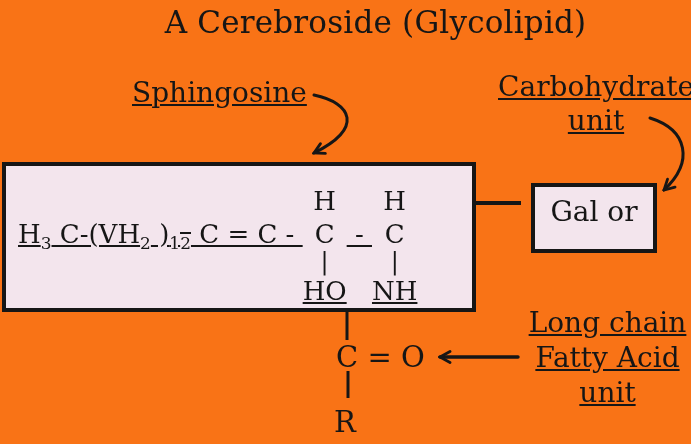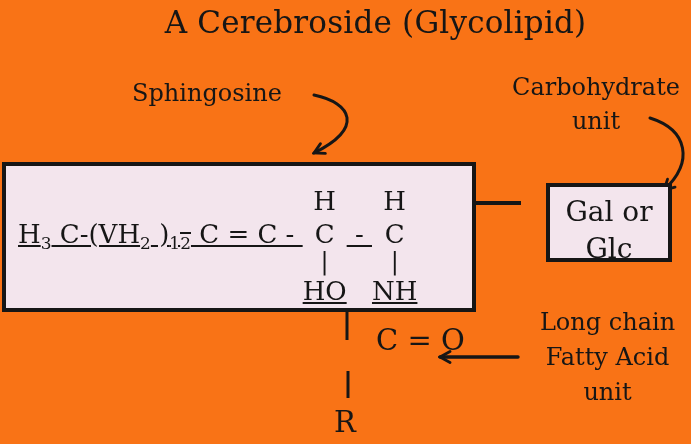--- a/index.html
+++ b/index.html
@@ -10,21 +10,21 @@
     color:#161616;
     overflow:hidden;
   }
   .canvas{position:relative;width:691px;height:444px;background:#f97316;padding-left:32px;}
   .overlay{position:absolute;left:0;top:0;width:691px;height:444px;pointer-events:none;}
 
   .title{
     position:absolute;left:60px;top:4px;width:631px;
     text-align:center;font-size:31px;letter-spacing:0.2px;
   }
-  .lbl{font-size:24px;line-height:34px;}
+  .lbl{font-size:28px;line-height:34px;text-decoration:underline;}
   .sphingosine{position:absolute;left:132px;top:76px;}
   .carb{position:absolute;left:498px;top:70px;width:196px;text-align:center;}
   .fatty{position:absolute;left:520px;top:305px;width:175px;text-align:center;line-height:35px;}
 
   .mainbox{
     position:absolute;left:2px;top:162px;width:474px;height:150px;
     box-sizing:border-box;border:4px solid #161616;background:#f3e5ed;
   }
   .formula{
     position:absolute;left:12px;top:18px;
@@ -34,25 +34,25 @@
   .chunk{padding-top:32px;line-height:36px;text-decoration:underline;}
   .col{display:flex;flex-direction:column;align-items:center;}
   .col .above{height:32px;line-height:34px;}
   .col .atom{height:36px;line-height:36px;}
   .col .bond{height:22px;line-height:18px;font-size:24px;}
   .col .below{height:34px;line-height:34px;text-decoration:underline;}
   sub{font-size:17px;line-height:0;}
   .ovl{display:inline-block;border-top:2px solid #161616;padding-top:1px;line-height:1;}
 
   .galbox{
-    position:absolute;left:546px;top:183px;width:126px;height:79px;
+    position:absolute;left:531px;top:183px;width:126px;height:70px;
     box-sizing:border-box;border:4px solid #161616;background:#f3e5ed;
     text-align:center;font-size:28px;line-height:37px;padding-top:6px;
   }
-  .co{position:absolute;left:336px;top:324px;font-size:29px;line-height:32px;white-space:pre;margin-left:40px;}
+  .co{position:absolute;left:336px;top:341px;font-size:29px;line-height:32px;white-space:pre;}
   .rg{position:absolute;left:334px;top:406px;font-size:29px;line-height:32px;}
 </style>
 </head>
 <body>
 
 <div class="canvas">
 
   <svg class="overlay" width="691" height="444" viewBox="0 0 691 444">
     <defs>
       <marker id="ah" viewBox="0 0 14 14" markerWidth="14" markerHeight="14" refX="12" refY="7" orient="auto" markerUnits="userSpaceOnUse">
@@ -90,21 +90,20 @@
         <span class="above">H</span>
         <span class="atom">C</span>
         <span class="bond">|</span>
         <span class="below">NH</span>
       </div>
     </div>
   </div>
 
   <div class="galbox">
     <div>Gal or</div>
-    <div>Glc</div>
   </div>
 
   <div class="co">C = O</div>
   <div class="rg">R</div>
 
   <div class="lbl fatty">
     <div>Long chain</div>
     <div>Fatty Acid</div>
     <div>unit</div>
   </div>

